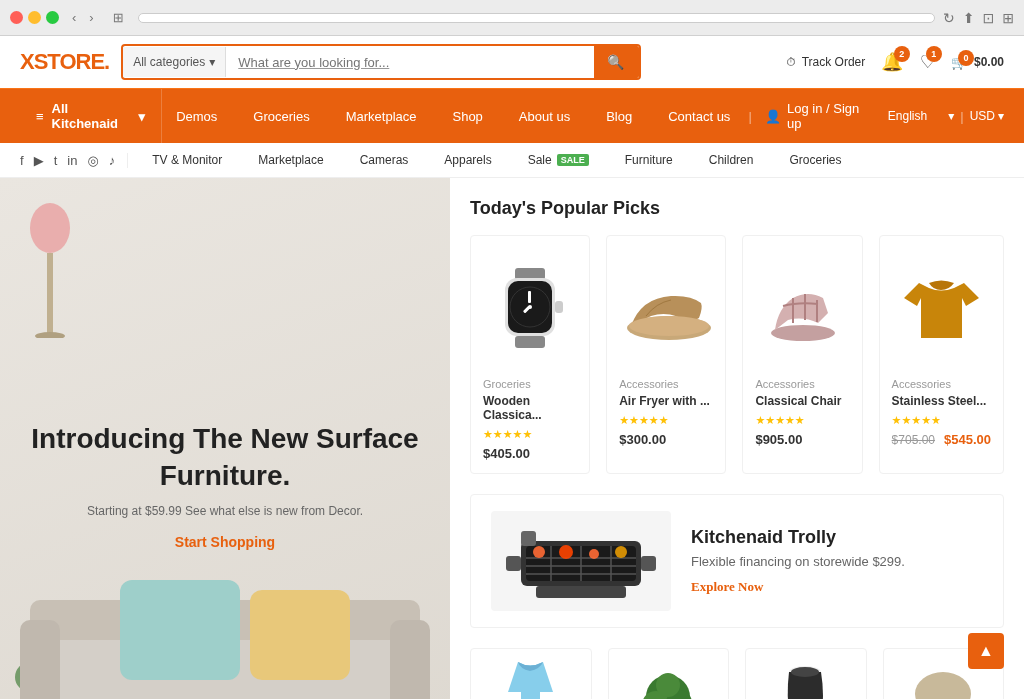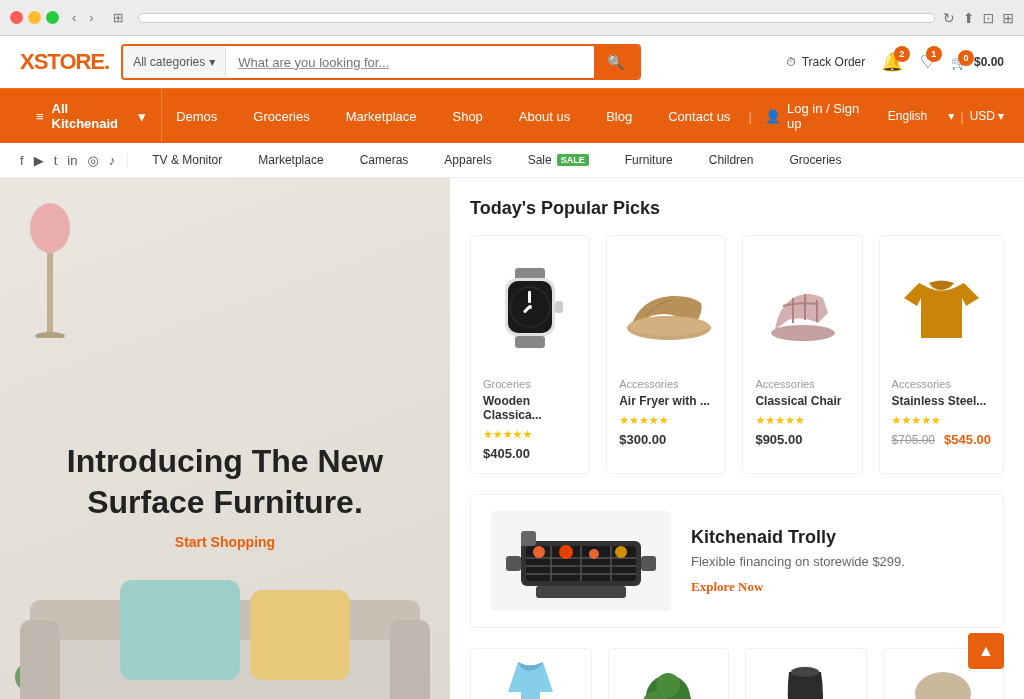--- a/index.html
+++ b/index.html
@@ -54,21 +54,21 @@
     .cat-link { color: #333; padding: 4px 12px; font-size: 12px; cursor: pointer; white-space: nowrap; display: flex; align-items: center; gap: 3px; }
     .sale-badge { background: #4caf50; color: white; font-size: 9px; padding: 1px 4px; border-radius: 2px; margin-left: 2px; font-weight: bold; }
     .sale-btn { margin-left: auto; border: 2px solid #e8600e; color: #e8600e; padding: 4px 12px; border-radius: 3px; font-size: 12px; font-weight: 600; cursor: pointer; background: none; white-space: nowrap; }
 
     
     .main-content { display: flex; gap: 0; padding: 0; background: white; }
 
     
     .hero { width: 450px; min-width: 450px; background: linear-gradient(135deg, #f0ede8 0%, #e8e0d5 100%); position: relative; overflow: hidden; min-height: 520px; }
     .hero-text { position: absolute; bottom: 200px; left: 0; right: 0; text-align: center; padding: 20px; }
-    .hero-title { font-size: 32px; font-weight: 800; color: #222; line-height: 1.3; margin-bottom: 10px; }
+    .hero-title { font-size: 28px; font-weight: 800; color: #222; line-height: 1.3; margin-bottom: 10px; }
     .hero-subtitle { font-size: 12px; color: #666; margin-bottom: 16px; }
     .hero-cta { color: #e8600e; font-size: 14px; font-weight: 600; cursor: pointer; text-decoration: none; background: none; border: none; }
 
     
     .products-section { flex: 1; padding: 20px 20px; }
     .section-title { font-size: 18px; font-weight: 700; color: #222; margin-bottom: 16px; }
     .product-grid { display: grid; grid-template-columns: repeat(4, 1fr); gap: 16px; margin-bottom: 20px; }
     .product-card { background: white; border: 1px solid #f0f0f0; border-radius: 4px; padding: 12px; cursor: pointer; }
     .product-img { width: 100%; height: 120px; display: flex; align-items: center; justify-content: center; margin-bottom: 10px; overflow: hidden; }
     .product-category { font-size: 11px; color: #999; margin-bottom: 4px; }
@@ -257,20 +257,21 @@
         <rect x="120" y="90" width="120" height="100" rx="12" fill="#9ecfca"></rect>
 
         <rect x="250" y="100" width="100" height="90" rx="12" fill="#e8c87a"></rect>
 
         <rect x="140" y="250" width="120" height="20" rx="4" fill="#d4b090" opacity="0.6"></rect>
       </svg>
     </div>
 
     <div class="hero-text">
       <div class="hero-title">Introducing The New Surface Furniture.</div>
+      <div class="hero-subtitle">Starting at $59.99 See what else is new from Decor.</div>
       <button class="hero-cta">Start Shopping</button>
     </div>
   </div>
 
   <div class="products-section">
     <div class="section-title">Today's Popular Picks</div>
 
     <div class="product-grid">
 
       <div class="product-card">

